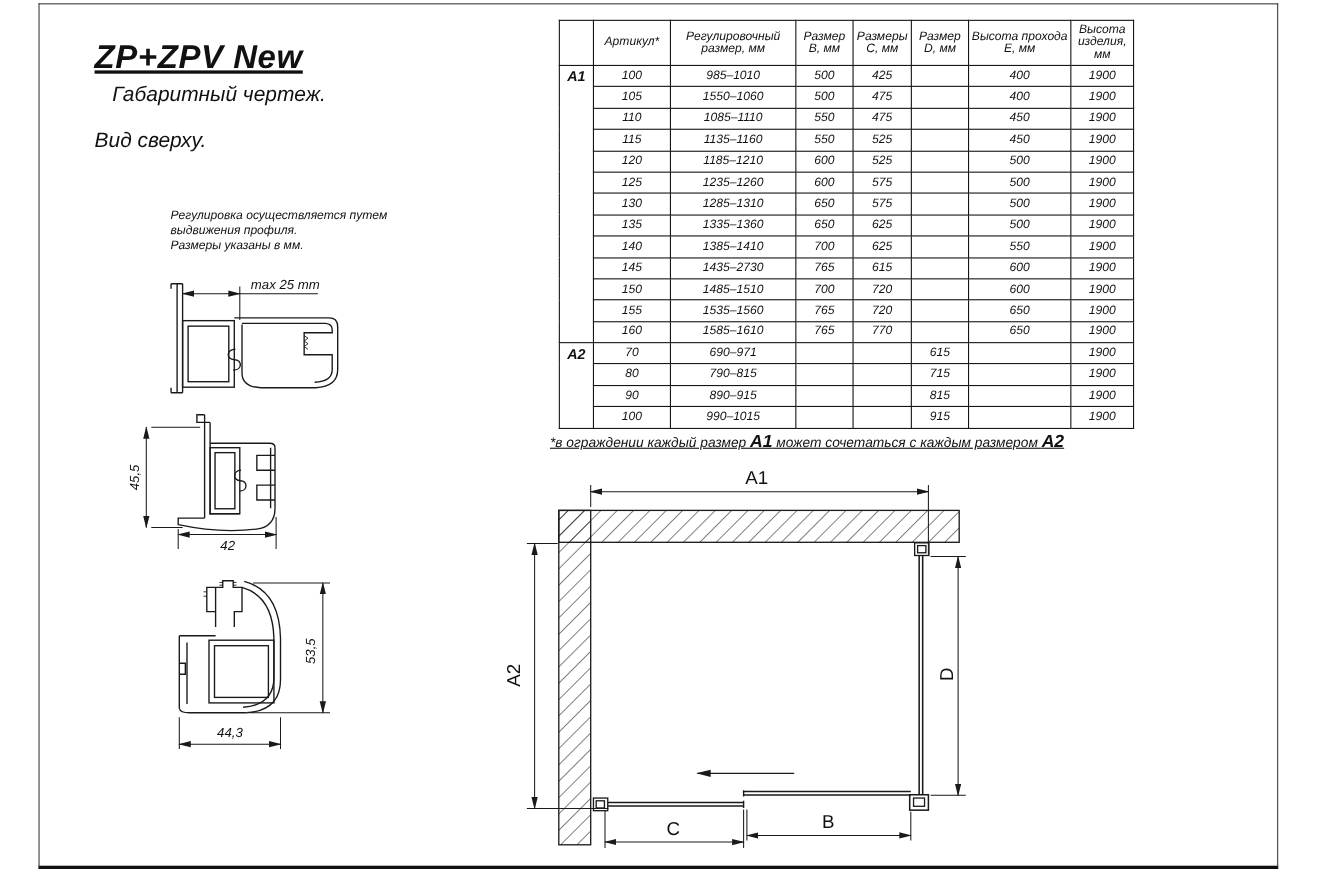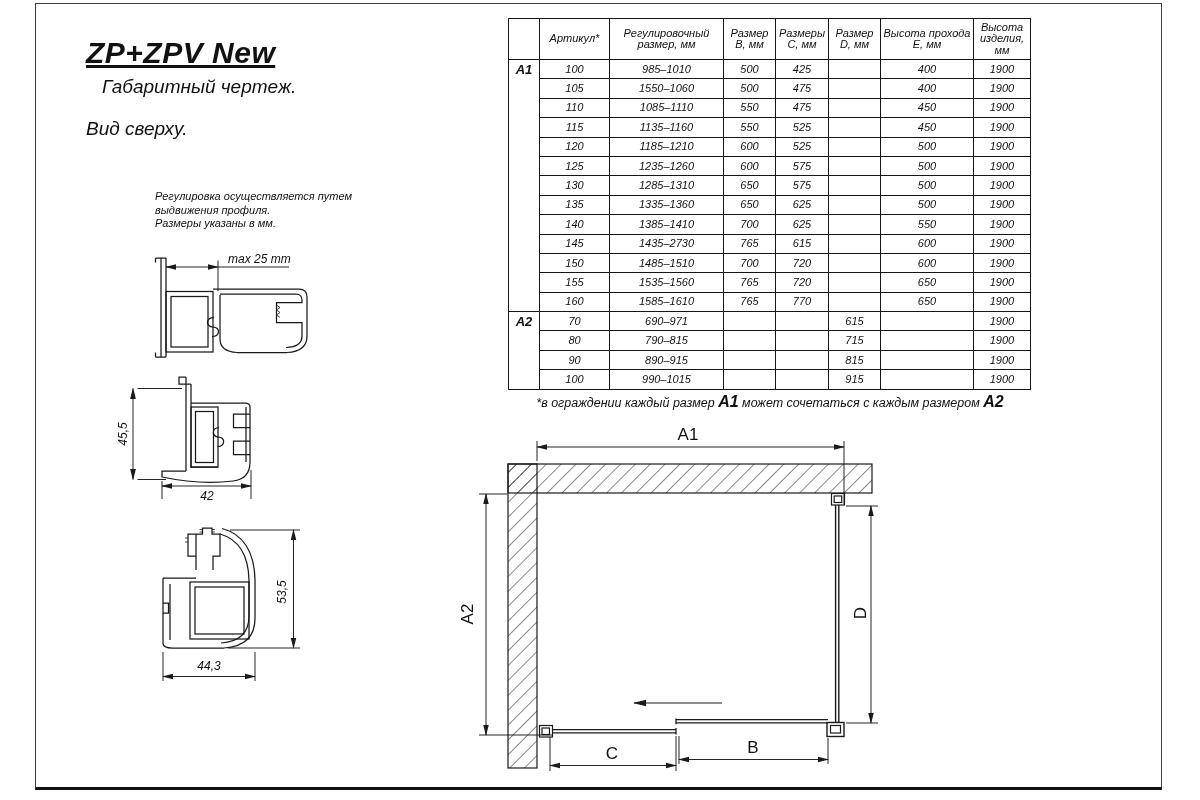--- a/index.html
+++ b/index.html
@@ -10,22 +10,22 @@
   .title{position:absolute;left:86px;top:36px;font-size:30px;font-weight:bold;font-style:italic;letter-spacing:.5px;text-decoration:underline;}
   .subtitle1{position:absolute;left:102px;top:76px;font-size:19px;font-style:italic;}
   .subtitle2{position:absolute;left:86px;top:103px;font-size:19px;font-style:italic;margin-top:15px;}
   .note{position:absolute;left:155px;top:190px;font-size:11px;font-style:italic;line-height:13.5px;}
   table.sizes{position:absolute;left:508px;top:18px;width:523px;border-collapse:collapse;
               table-layout:fixed;border:1.5px solid #111;font-style:italic;}
   table.sizes th,table.sizes td{border:1px solid #151515;text-align:center;vertical-align:middle;overflow:hidden;}
   table.sizes thead th{font-size:11px;font-weight:normal;line-height:11.5px;height:38px;padding:1px 2px;}
   table.sizes tbody td{font-size:11px;line-height:1;height:18.4px;padding:0;}
   table.sizes th.grp{font-size:13px;font-weight:bold;vertical-align:top;padding-top:2px;}
-  .footnote{position:absolute;left:500px;top:393px;width:540px;text-align:center;
-            font-size:12.5px;font-style:italic;}
+  .footnote{position:absolute;left:500px;top:393px;width:540px;text-align:left;
+            font-size:12.5px;font-style:italic;text-decoration:underline;}
   .footnote .big{font-size:16px;font-weight:bold;}
   svg.profiles{position:absolute;left:95px;top:248px;}
   svg.plan{position:absolute;left:455px;top:420px;}
   svg text{font-family:"Liberation Sans",sans-serif;}
   .dimtext{font-size:12px;font-style:italic;}
   .planlabel{font-size:17px;}
 </style>
 </head>
 <body>
 

